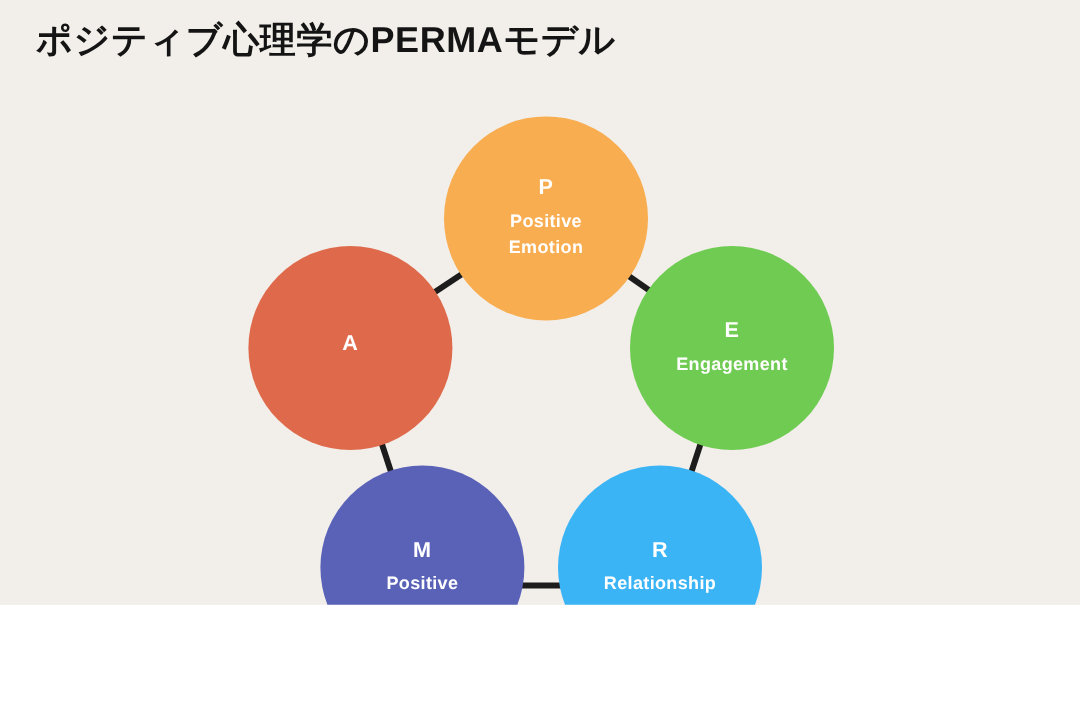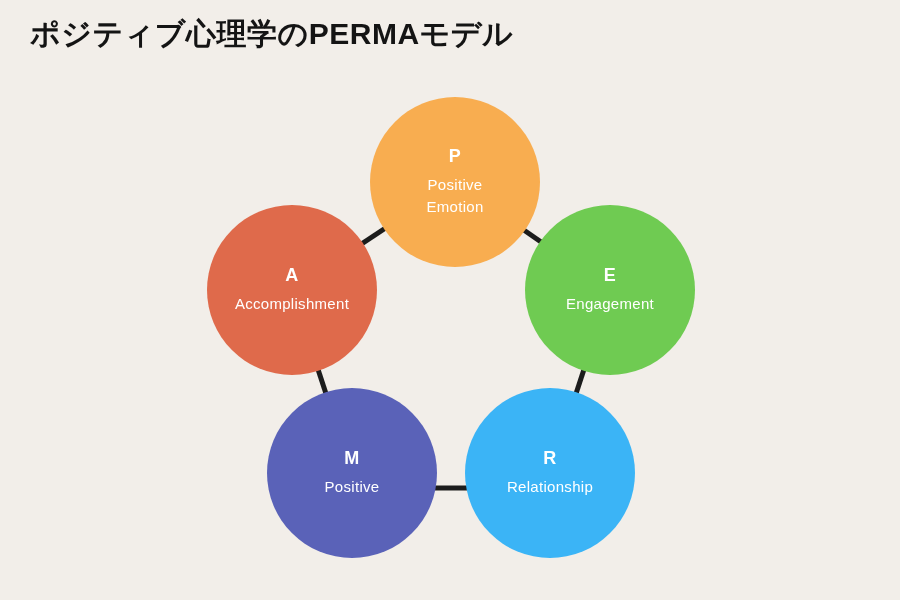--- a/index.html
+++ b/index.html
@@ -2,21 +2,21 @@
 <html><head>
 <meta charset="utf-8">
 <style>
   html, body {
     margin: 0;
     padding: 0;
   }
   .stage {
     position: relative;
     width: 900px;
-    height: 600px;
+    height: 504px;
     background: #F2EEE9;
     overflow: hidden;
     font-family: "Liberation Sans", "DejaVu Sans", sans-serif;
   }
   .page-title {
     position: absolute;
     left: 30px;
     top: 16px;
     margin: 0;
     font-size: 30px;
@@ -45,21 +45,21 @@
     color: #FFFFFF;
   }
   .node .letter {
     font-size: 18px;
     font-weight: 700;
     letter-spacing: 0.5px;
     margin-bottom: 7px;
   }
   .node .label {
     font-size: 15px;
-    font-weight: 400;
+    font-weight: 700;
     letter-spacing: 0.3px;
     line-height: 1.45;
     white-space: pre-line;
   }
 </style>
 </head>
 <body>
 
 <div class="stage" style="background: rgb(242, 238, 233);">
 
@@ -89,16 +89,15 @@
     <div class="label">Relationship</div>
   </div>
 
   <div class="node" style="left: 267px; top: 388px; width: 170px; height: 170px; background: rgb(90, 98, 184); color: rgb(255, 255, 255);">
     <div class="letter">M</div>
     <div class="label">Positive</div>
   </div>
 
   <div class="node" style="left: 207px; top: 205px; width: 170px; height: 170px; background: rgb(223, 106, 75); color: rgb(255, 255, 255);">
     <div class="letter">A</div>
-    <div class="label">Accomplishment</div>
   </div>
 
 </div>
 
 </body></html>

